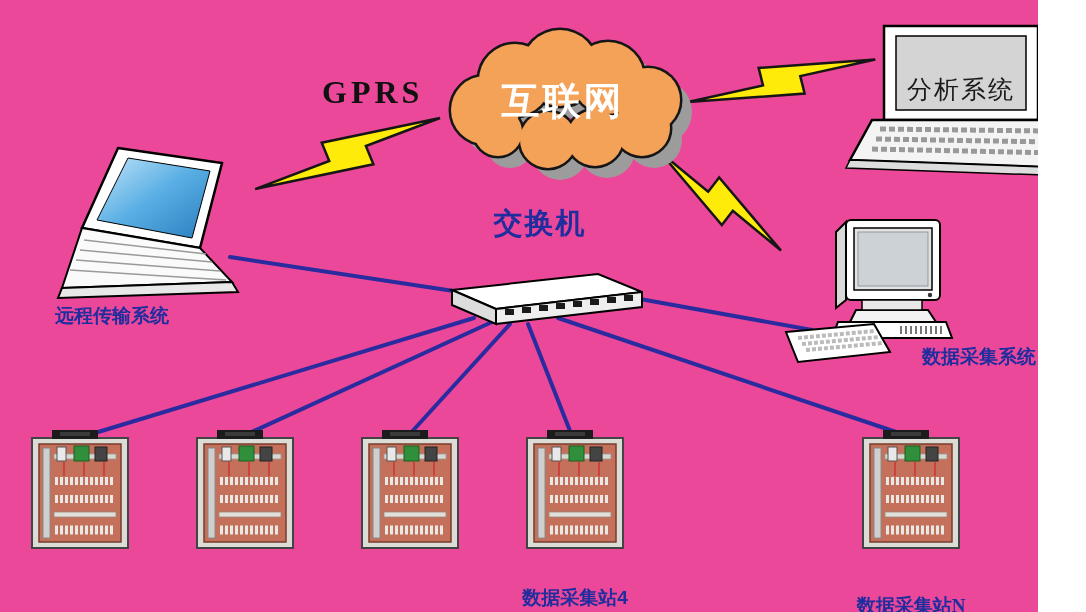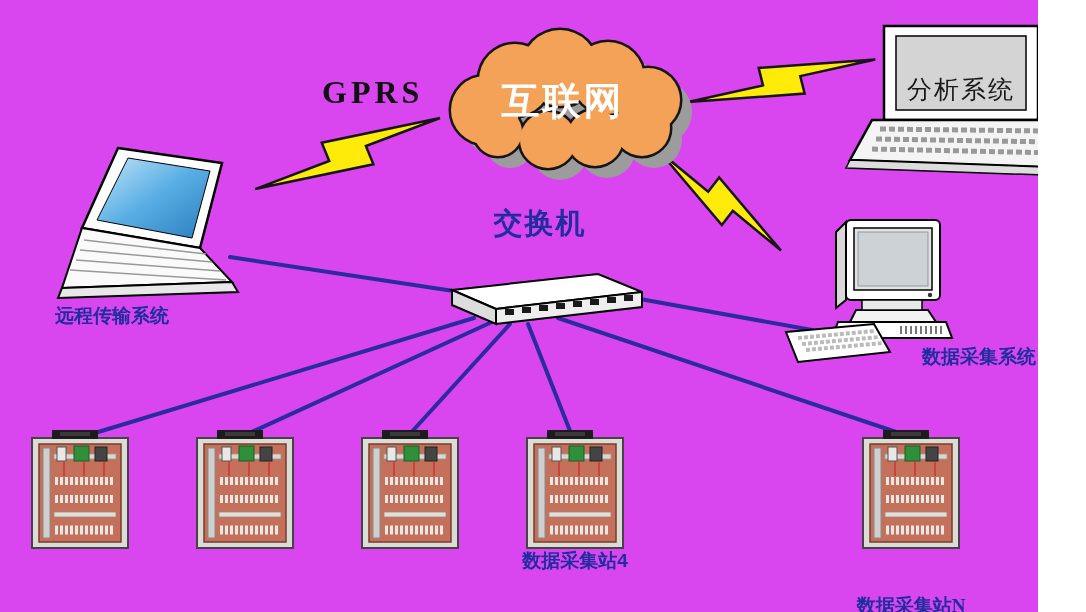--- a/index.html
+++ b/index.html
@@ -1,17 +1,17 @@
 <!DOCTYPE html>
 <html><head>
 <meta charset="utf-8">
 <style>
   html,body { margin:0; padding:0; background:#ffffff; }
   .canvas {
-    position:relative; width:1038px; height:612px; background:#d946ef;
+    position:relative; width:1038px; height:612px; background:#ec4899;
     overflow:hidden; font-family:"Liberation Sans", sans-serif;
   }
   .canvas svg { position:absolute; left:0; top:0; }
   .lbl { position:absolute; white-space:nowrap; }
   .lbl-center { transform:translateX(-50%); }
   .lbl-blue { color:#1F2D9E; font-size:19px; font-weight:600; }
   .gprs {
     font-family:"Liberation Serif", serif; font-weight:700; font-size:32px;
     color:#111111; letter-spacing:4px;
   }
@@ -157,15 +157,15 @@
   <div class="lbl lbl-center cloud-text" style="left:563px; top:76px;">互联网</div>
 
   <div class="lbl lbl-center switch-label" style="left:540px; top:204px;">交换机</div>
 
   <div class="lbl lbl-center screen-text" style="left:961px; top:73px;">分析系统</div>
 
   <div class="lbl lbl-center lbl-blue" style="left:112px; top:303px;">远程传输系统</div>
 
   <div class="lbl lbl-center lbl-blue" style="left:979px; top:344px;">数据采集系统</div>
 
-  <div class="lbl lbl-center lbl-blue" style="left:575px; top:548px;">数据采集站4</div>
+  <div class="lbl lbl-center lbl-blue" style="left:575px; top:585px;">数据采集站4</div>
   <div class="lbl lbl-center lbl-blue" style="left:911px; top:593px;font-family:Liberation Serif, serif;">数据采集站N</div>
 </div>
 
 </body></html>

